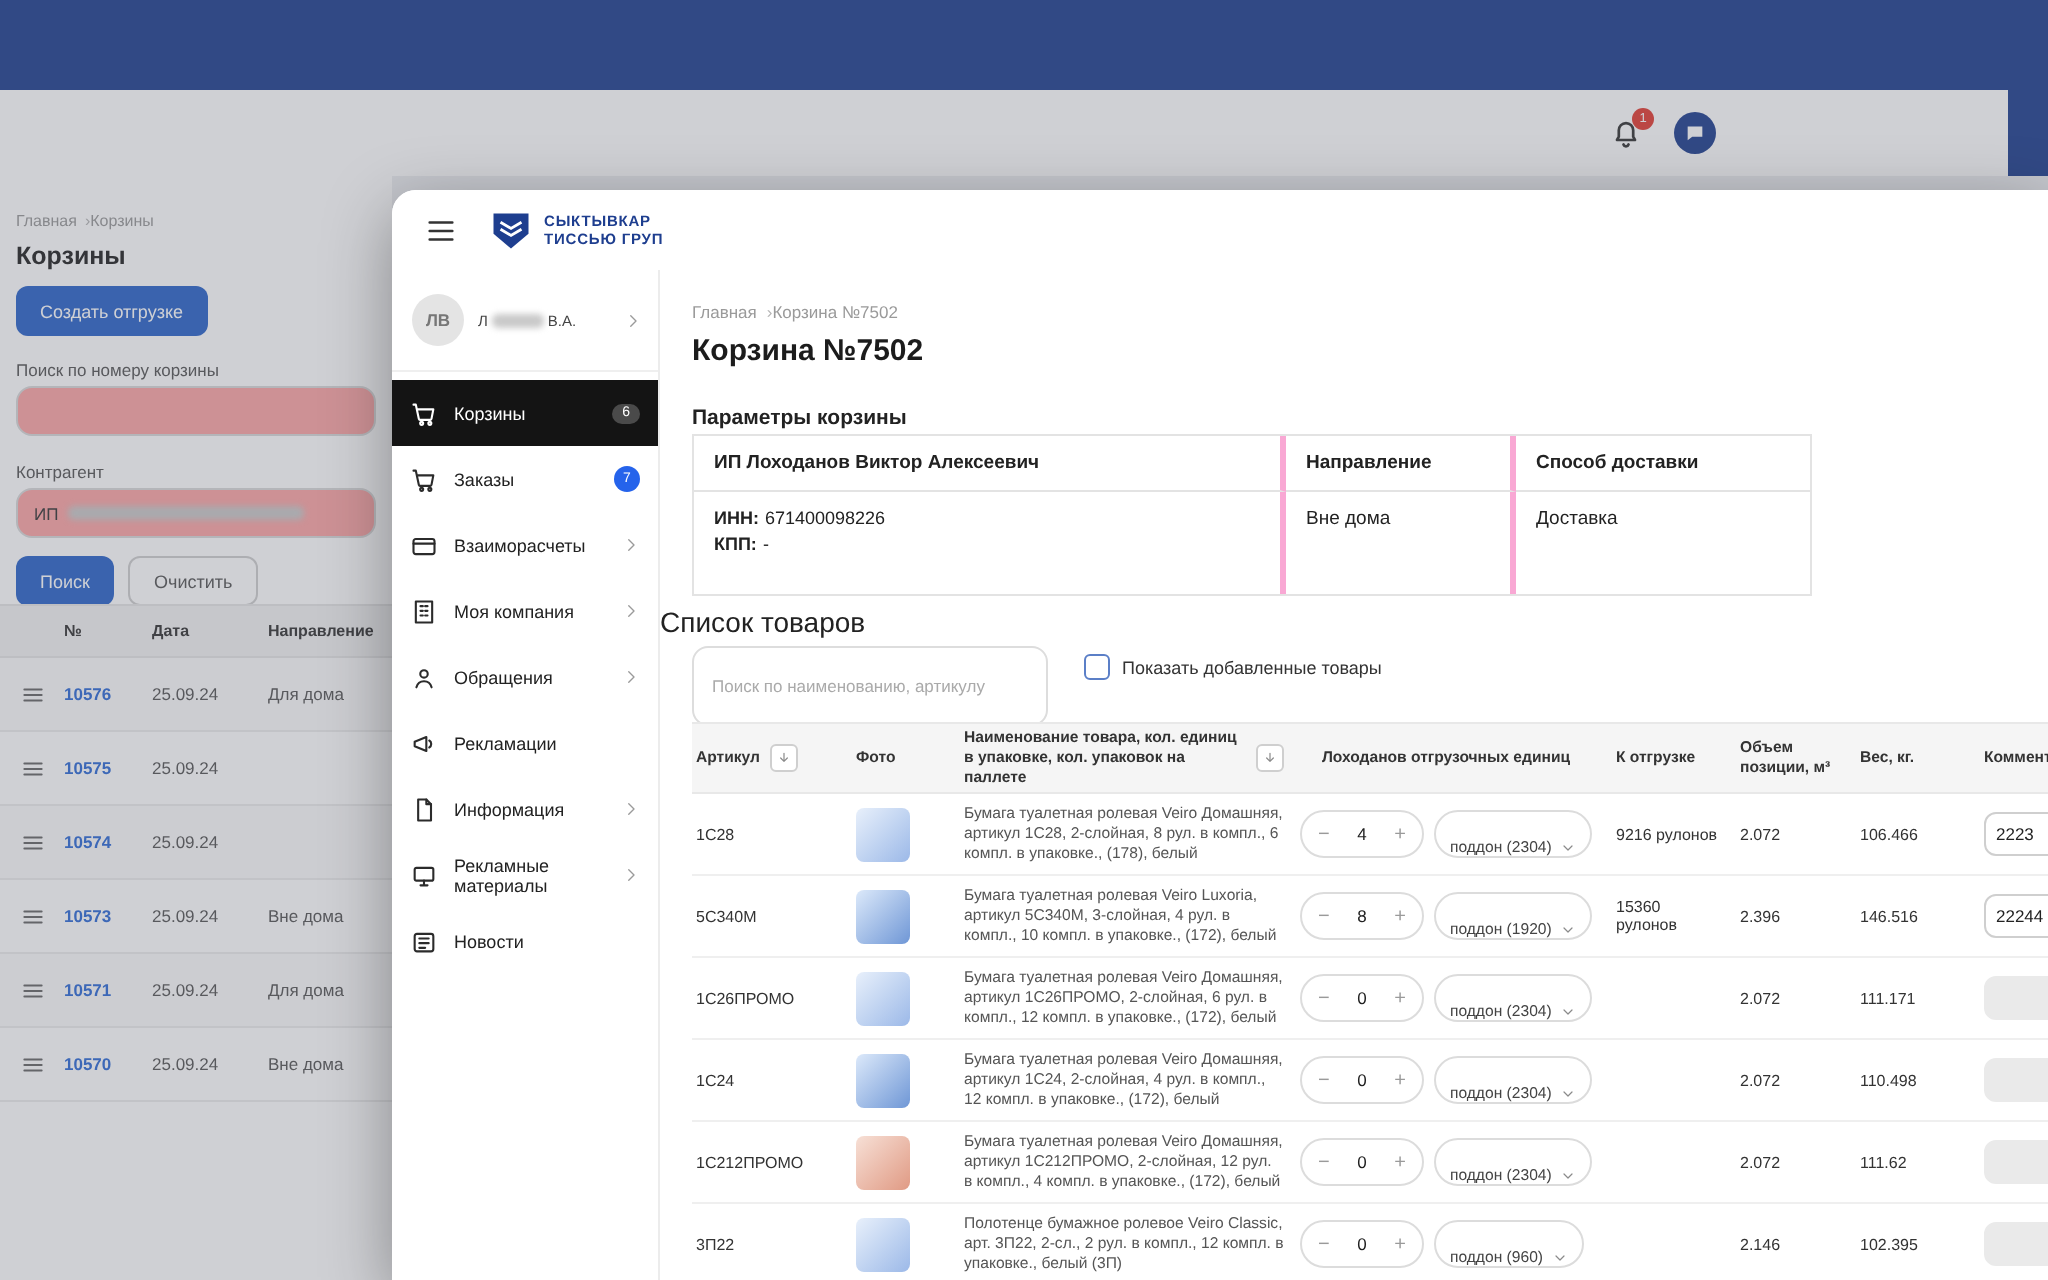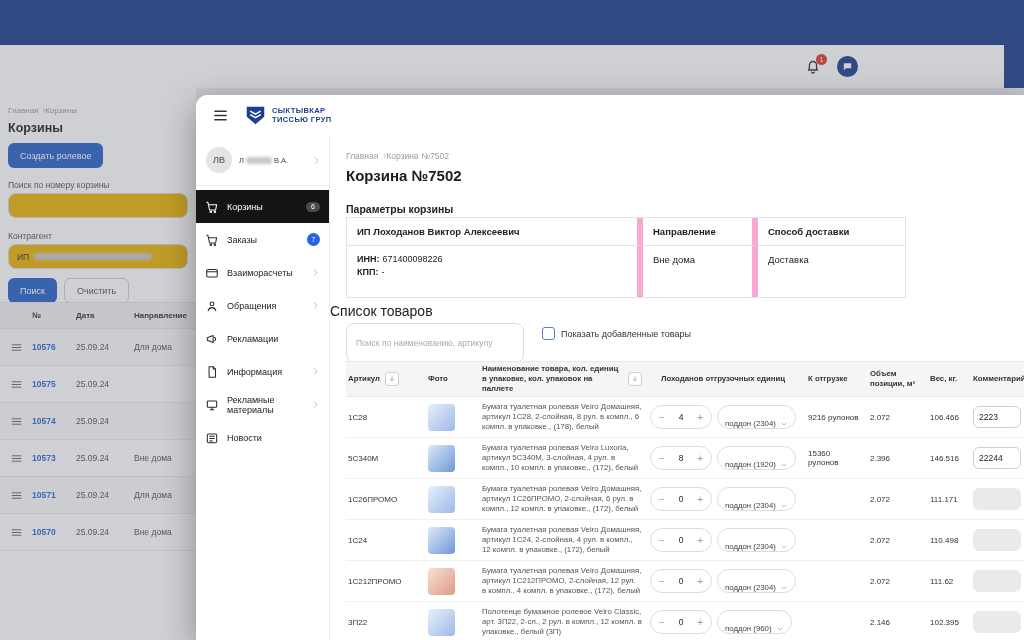--- a/index.html
+++ b/index.html
@@ -16,21 +16,21 @@
   .bell-badge{position:absolute;top:-4px;right:-5px;width:11px;height:11px;border-radius:50%;background:#e23c32;color:#fff;font-size:6.5px;display:flex;align-items:center;justify-content:center}
   .chat-circle{width:21px;height:21px;border-radius:50%;background:#1e3e8f;display:flex;align-items:center;justify-content:center;cursor:pointer}
 
   .bg-panel{left:0;top:88px;width:196px;height:552px;background:#fff;overflow:hidden}
   .bp-crumbs{left:8px;top:18px;font-size:8px;color:#999;display:flex;gap:4px}
   .crumb-sep::before{content:"›";color:#b5b5b5}
   .bp-title{left:8px;top:33px;font-size:12.5px;font-weight:bold;color:#222}
   .btn-primary{background:#2a63c9;color:#fff;border:none;border-radius:6px;font-size:9px;height:25px;padding:0 12px;font-family:inherit;cursor:pointer}
   .btn-ghost{background:#fff;color:#555;border:1px solid #cfcfcf;border-radius:6px;font-size:9px;height:25px;padding:0 12px;font-family:inherit;cursor:pointer}
   .bp-label{font-size:8.5px;color:#555}
-  .bp-input{width:180px;height:25px;border:1px solid #d9d9d9;border-radius:8px;background:#eab308;display:flex;align-items:center;gap:5px;padding:0 8px;font-size:8.5px;color:#333}
+  .bp-input{width:180px;height:25px;border:1px solid #d9d9d9;border-radius:8px;background:#fca5a5;display:flex;align-items:center;gap:5px;padding:0 8px;font-size:8.5px;color:#333}
   .blurbar{height:7px;border-radius:3px;background:#c9c9c9;filter:blur(1.5px)}
   .bp-table{left:0;top:214px;width:240px}
   .bpt-head{display:flex;height:27px;align-items:center;background:#f2f2f2;border-top:1px solid #e6e6e6;border-bottom:1px solid #e6e6e6;font-size:8px;font-weight:bold;color:#333}
   .bpt-row{display:flex;height:37px;align-items:center;border-bottom:1px solid #ececec;font-size:8.5px;background:#fff}
   .bpt-row:nth-child(even){background:#fbfbfb}
   .bc-menu{width:32px;display:flex;justify-content:center;color:#666}
   .bc-num{width:44px;color:#2e6bd6;font-weight:bold;cursor:pointer}
   .bc-date{width:58px;color:#555}
   .bc-dir{width:100px;color:#555}
 
@@ -55,21 +55,21 @@
   .menu-item.active svg.mi-ic{color:#fff}
   .mi-right{margin-left:auto}
   .badge-dark{background:#4a4a4a;color:#fff;font-size:7px;padding:1.5px 5px;border-radius:8px}
   .badge-blue{background:#2563eb;color:#fff;font-size:7px;width:13px;height:13px;border-radius:50%;display:flex;align-items:center;justify-content:center}
 
   .content{position:absolute;left:134px;top:40px;right:0;bottom:0;background:#fff}
   .crumbs{position:absolute;left:16px;top:16px;font-size:8.5px;color:#9a9a9a;display:flex;gap:5px}
   .page-title{position:absolute;left:16px;top:32px;font-size:15px;font-weight:bold;color:#1c1c1c}
   .params-title{position:absolute;left:16px;top:68px;font-size:10.5px;font-weight:bold;color:#222}
   .params-box{position:absolute;left:16px;top:82px;width:560px;border:1px solid #e3e3e3;display:grid;grid-template-columns:296px 115px 147px}
-  .pb-cell{padding:8px 10px;font-size:9.5px;color:#222;border-right:6px solid #f9a8d4}
+  .pb-cell{padding:8px 10px;font-size:9.5px;color:#222;border-right:3px solid #f9a8d4}
   .pb-cell.last{border-right:none}
   .pb-cell.r1{border-bottom:1px solid #e3e3e3;font-weight:bold}
   .pb-line{font-size:9px;margin-bottom:3px}
   .pb-line b{margin-right:3px}
   .products-title{position:absolute;left:0;top:168px;font-size:14px;font-weight:normal;color:#222}
   .search-input{position:absolute;left:16px;top:188px;width:178px;height:40px;border:1px solid #ddd;border-radius:8px;font-size:8.5px;padding:0 9px;color:#333;font-family:inherit}
   .search-input::placeholder{color:#aaa}
   .cb-row{position:absolute;left:212px;top:192px;display:flex;align-items:center;gap:6px;cursor:pointer}
   .cb{width:13px;height:13px;border:1.5px solid #5b7fc7;border-radius:3px;background:#fff;flex:none}
   .cb-label{font-size:9px;color:#333}
@@ -77,21 +77,21 @@
   .ptable{position:absolute;left:16px;top:226px;width:742px}
   .pt-head{display:flex;align-items:center;background:#f5f5f5;border-top:1px solid #e8e8e8;border-bottom:1px solid #e8e8e8;height:36px;font-size:7.8px;font-weight:bold;color:#333;line-height:1.25}
   .pt-row{display:flex;align-items:center;height:41px;border-bottom:1px solid #efefef;font-size:8px;color:#333}
   .pc{padding-right:8px;flex:none}
   .c-art{width:82px;padding-left:2px}
   .c-photo{width:54px}
   .c-name{width:168px;font-size:7.8px;color:#555;line-height:1.3}
   .c-qty{width:158px;display:flex;align-items:center;gap:5px}
   .c-ship{width:62px}
   .c-vol{width:60px}
-  .c-wt{width:43px}
+  .c-wt{width:62px}
   .c-com{width:62px}
   .h .c-qty,.c-qty.h{display:block;text-align:center;padding-right:12px}
   .hcell-flex{display:flex;align-items:center}
   .sort-btn{width:14px;height:14px;border:1px solid #cfcfcf;border-radius:3px;background:#fff;display:flex;align-items:center;justify-content:center;color:#8a8a8a;margin-left:5px;flex:none;cursor:pointer}
   .thumb{width:27px;height:27px;border-radius:4px;background:linear-gradient(135deg,#e8f0fb,#9cb9e8);cursor:pointer}
   .thumb.t1{background:linear-gradient(135deg,#dce9fa,#6f97d6)}
   .thumb.t4{background:linear-gradient(135deg,#f7e0d6,#e09a84)}
   .stepper{display:flex;align-items:center;justify-content:space-between;width:62px;height:24px;border:1px solid #dcdcdc;border-radius:12px;padding:0 8px;flex:none}
   .st-btn{color:#9a9a9a;font-size:10px;cursor:pointer}
   .st-val{font-size:8.5px;color:#222}
@@ -121,21 +121,21 @@
         </svg>
     </div>
   </div>
 
   <div class="abs bg-panel">
     <div class="abs bp-crumbs">
       <span>Главная</span>
       <span class="crumb-sep">Корзины</span>
     </div>
     <div class="abs bp-title">Корзины</div>
-    <button class="abs btn-primary" style="left:8px;top:55px">Создать ролевое</button>
+    <button class="abs btn-primary" style="left:8px;top:55px">Создать отгрузке</button>
     <div class="abs bp-label" style="left:8px;top:92px">Поиск по номеру корзины</div>
     <div class="abs bp-input" style="left:8px;top:105px"></div>
     <div class="abs bp-label" style="left:8px;top:143px">Контрагент</div>
     <div class="abs bp-input" style="left:8px;top:156px">
       <span>ИП</span>
       <span class="blurbar" style="width:118px"></span>
     </div>
     <button class="abs btn-primary" style="left:8px;top:190px">Поиск</button>
     <button class="abs btn-ghost" style="left:64px;top:190px">Очистить</button>
 
@@ -268,20 +268,30 @@
               <rect x="3" y="6" width="18" height="13" rx="2"></rect>
               <path d="M3 10h18"></path>
             </svg>
           <span>Взаиморасчеты</span>
           <svg class="ic chev-r mi-right" viewBox="0 0 24 24">
               <path d="M9 5l7 7-7 7"></path>
             </svg>
         </div>
         <div class="menu-item">
           <svg class="ic mi-ic" viewBox="0 0 24 24">
+              <rect x="5" y="3" width="14" height="18"></rect>
+              <path d="M9 7h2M13 7h2M9 11h2M13 11h2M9 15h2M13 15h2"></path>
+            </svg>
+          <span>Моя компания</span>
+          <svg class="ic chev-r mi-right" viewBox="0 0 24 24">
+              <path d="M9 5l7 7-7 7"></path>
+            </svg>
+        </div>
+        <div class="menu-item">
+          <svg class="ic mi-ic" viewBox="0 0 24 24">
               <circle cx="12" cy="8.5" r="3.2"></circle>
               <path d="M5.5 20c.9-3.5 3.2-5.2 6.5-5.2s5.6 1.7 6.5 5.2"></path>
             </svg>
           <span>Обращения</span>
           <svg class="ic chev-r mi-right" viewBox="0 0 24 24">
               <path d="M9 5l7 7-7 7"></path>
             </svg>
         </div>
         <div class="menu-item">
           <svg class="ic mi-ic" viewBox="0 0 24 24">

